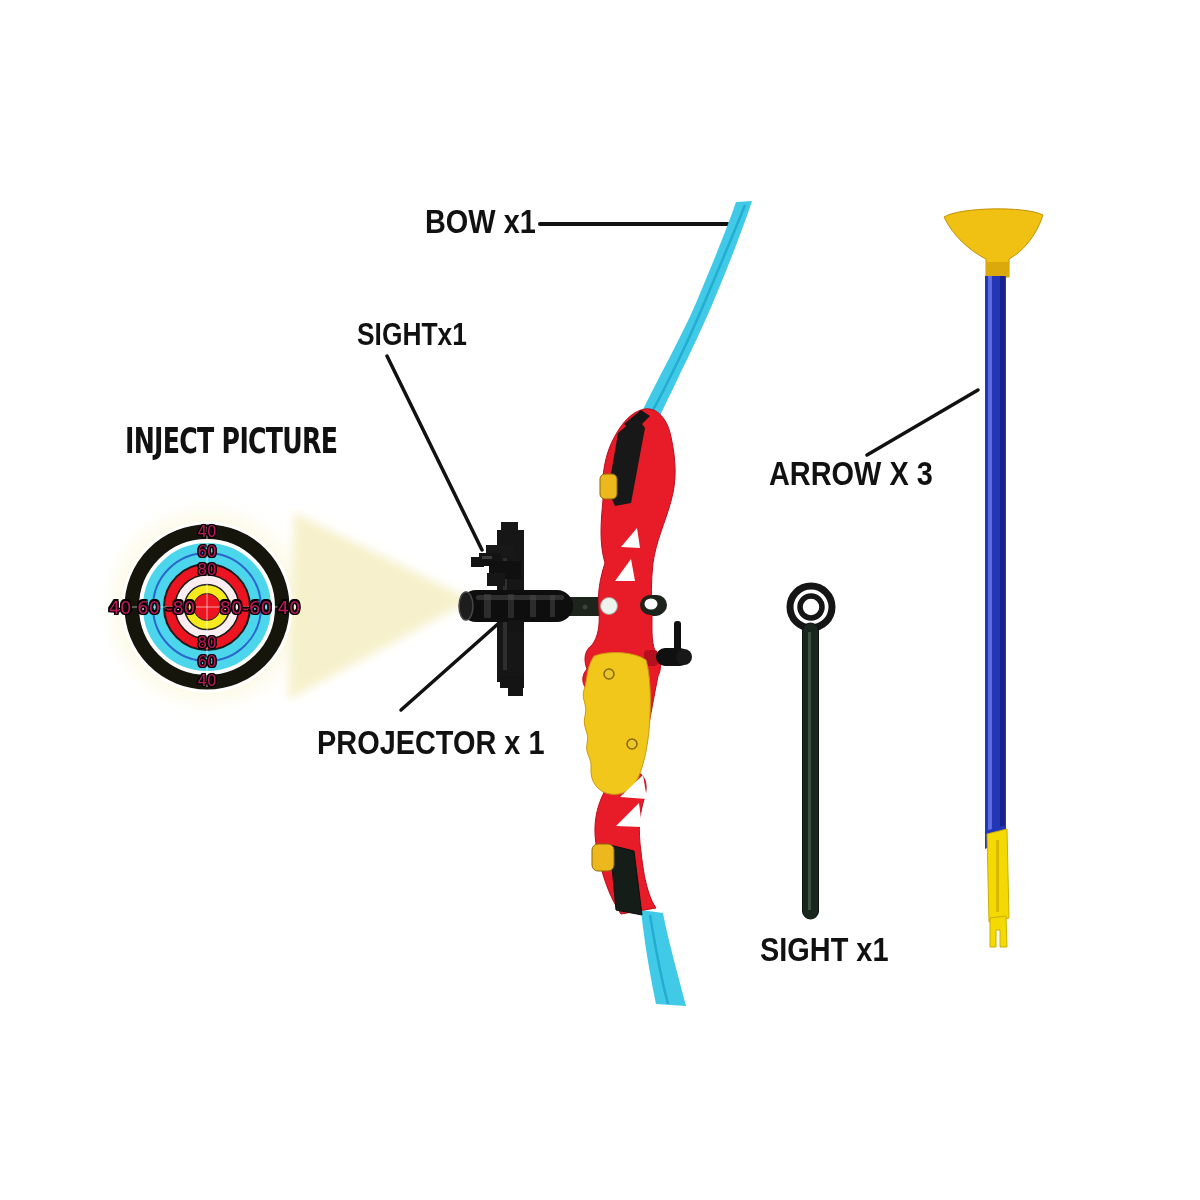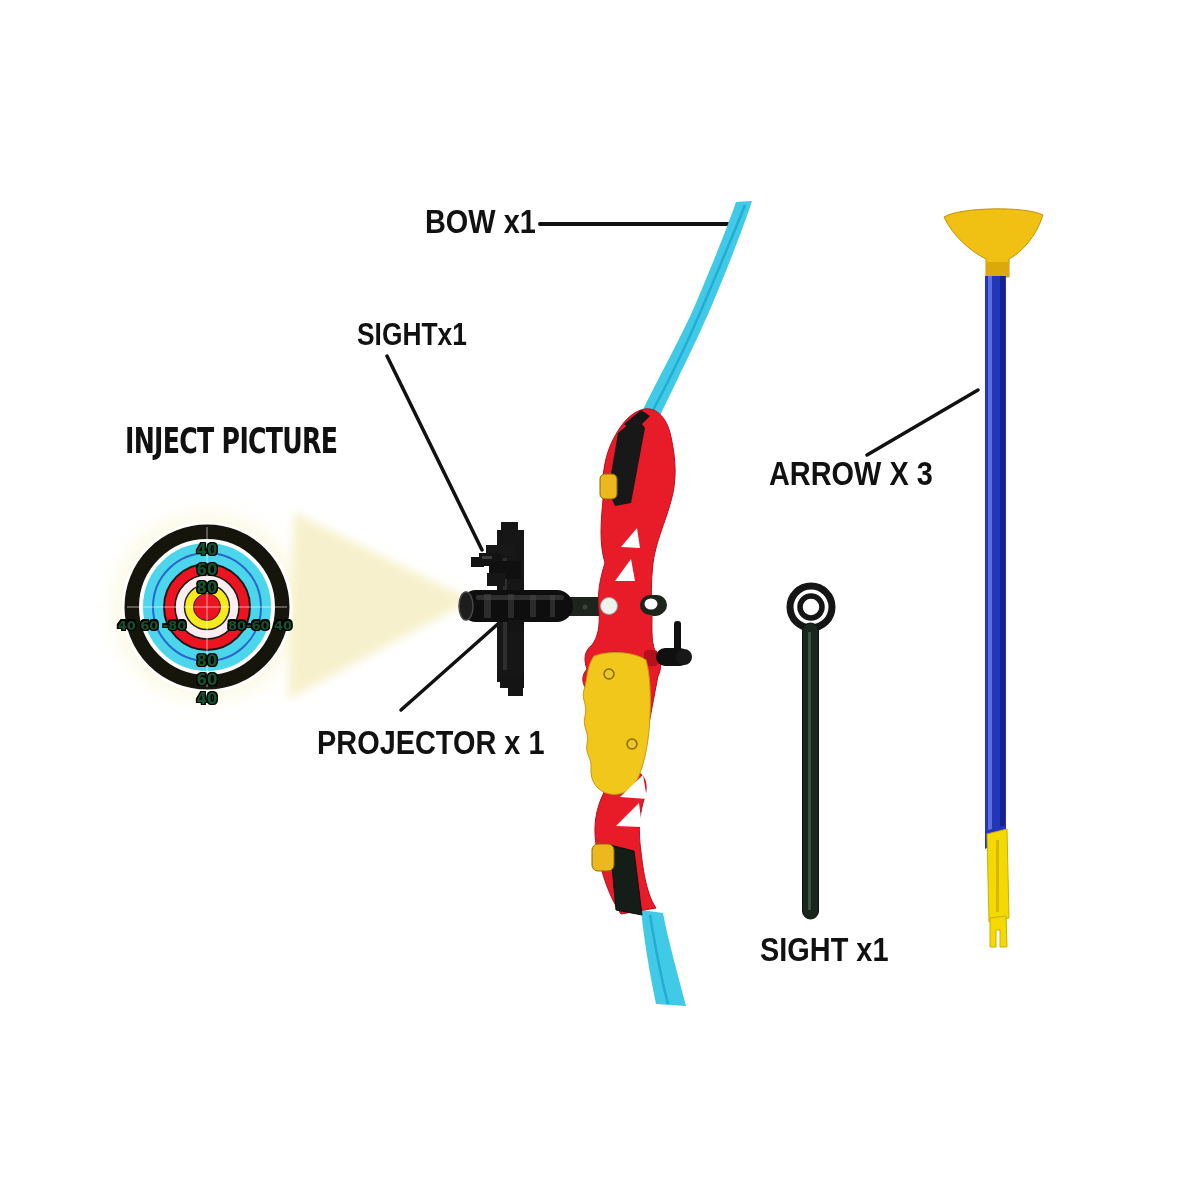--- a/index.html
+++ b/index.html
@@ -28,28 +28,27 @@
   #lbl-inject{left:125px;top:423px;}
   #lbl-projector{left:317px;top:725px;}
   #lbl-arrow{left:769px;top:456px;}
   #lbl-sight-bottom{left:760px;top:932px;}
 
   .target-labels{position:absolute;left:100px;top:500px;width:215px;height:215px;pointer-events:none;}
   .tnum{
     position:absolute;
     transform:translate(-50%,-50%);
     font-family:"DejaVu Sans",sans-serif;
-    font-weight:bold;
+    font-weight:normal;
     font-size:15px;
-    color:#14532d;
+    color:#be185d;
     white-space:nowrap;
     text-shadow:-1.3px -1.3px 0 #000,1.3px -1.3px 0 #000,-1.3px 1.3px 0 #000,1.3px 1.3px 0 #000,0 -1.3px 0 #000,0 1.3px 0 #000,-1.3px 0 0 #000,1.3px 0 0 #000;
-    margin-top:18px;
   }
-  .tnum.side{font-size:13px;}
+  .tnum.side{font-size:18px;}
   #tn-top-40{left:107px;top:32px;}
   #tn-top-60{left:107px;top:52px;}
   #tn-top-80{left:107px;top:70px;}
   #tn-bot-80{left:107px;top:143px;}
   #tn-bot-60{left:107px;top:162px;}
   #tn-bot-40{left:107px;top:181px;}
   #tn-left{left:52px;top:107px;}
   #tn-right{left:160px;top:107px;text-align:center;}
 </style>
 </head>

